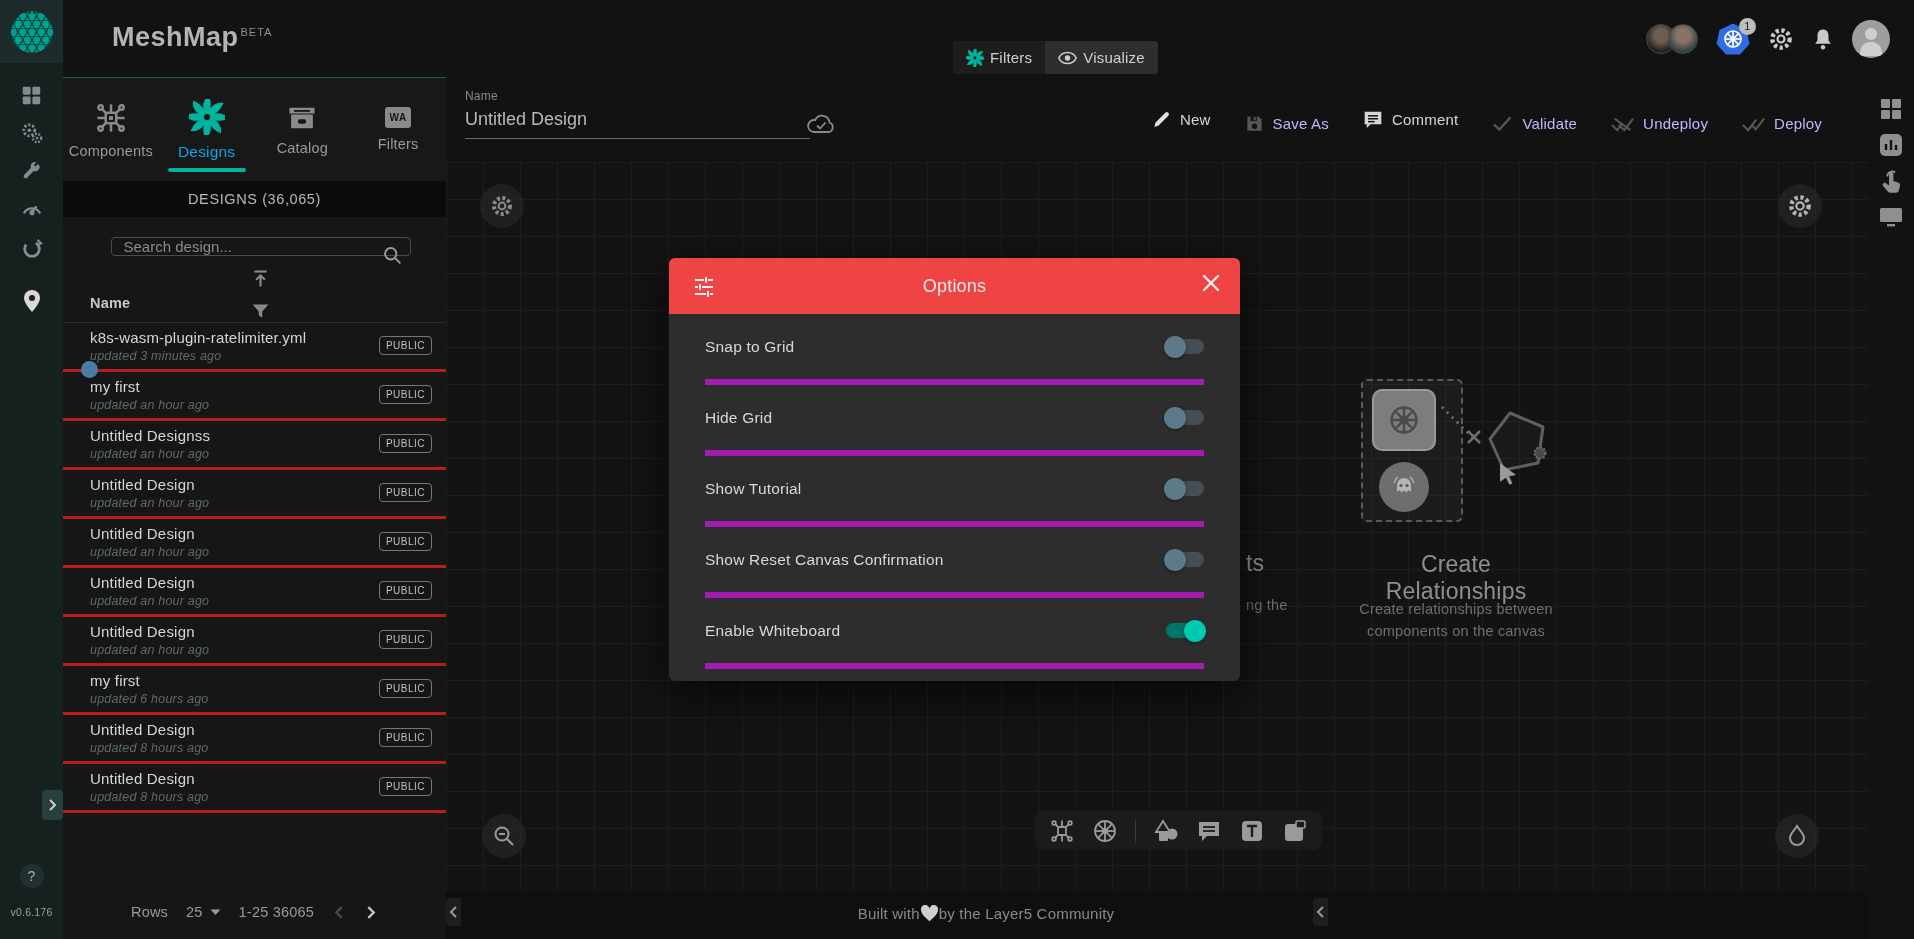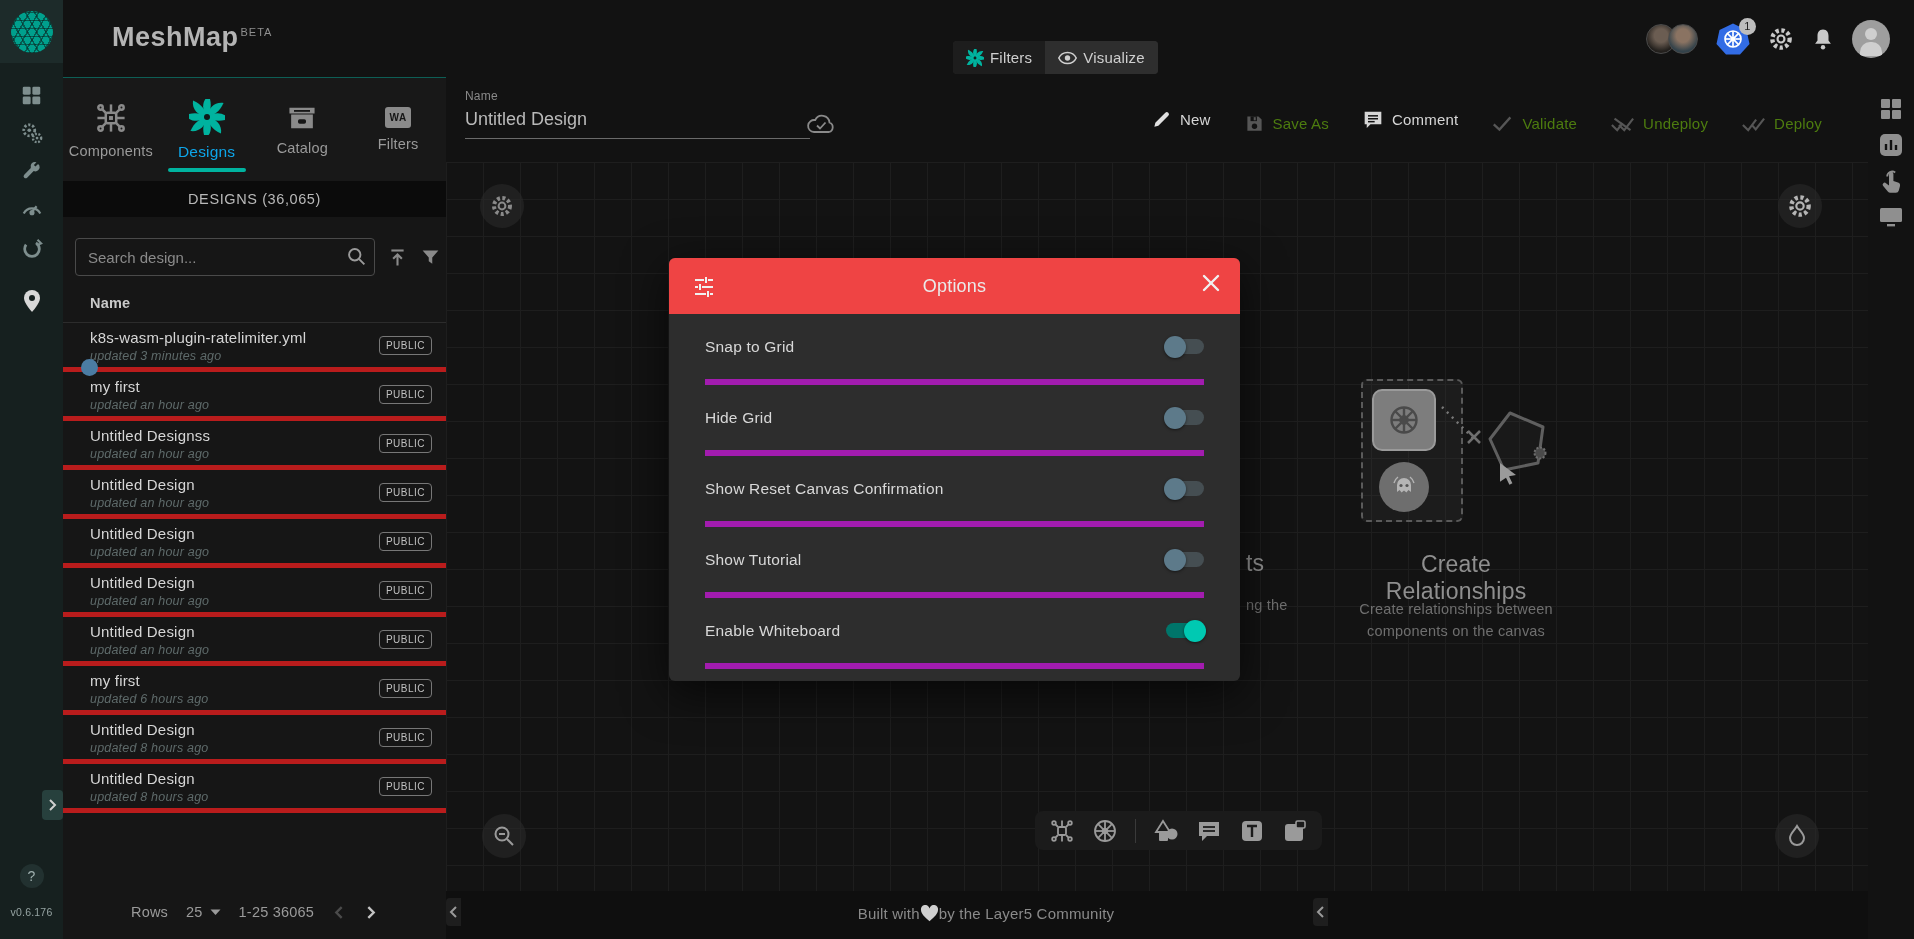--- a/index.html
+++ b/index.html
@@ -40,49 +40,49 @@
 
   
   .left-panel { position:absolute; left:63px; top:77px; width:383px; height:862px; background:#161616; z-index:20; }
   .tab-strip { position:absolute; left:0; top:0; width:383px; height:104px; background:#181818; border-top:1px solid rgba(0,179,159,.45); display:flex; }
   .tab { flex:1; position:relative; display:flex; flex-direction:column; align-items:center; justify-content:center; gap:8px; cursor:pointer; }
   .tab-label { font-size:14.5px; color:#9a9a9a; }
   .tab.active .tab-label { color:#0ea5e9; font-size:15.5px; }
   .tab-underline { position:absolute; bottom:9px; left:50%; transform:translateX(-50%); width:78px; height:4px; border-radius:2px; background:#00B39F; }
   .wa-box { width:26px; height:21px; border-radius:3px; background:#8a8a8a; color:#161616; font-size:10px; font-weight:700; display:flex; align-items:center; justify-content:center; letter-spacing:.5px; }
   .count-band { position:absolute; left:0; top:104px; width:383px; height:36px; background:#0b0b0b; color:#b9b9b9; font-size:14.5px; display:flex; align-items:center; justify-content:center; letter-spacing:.6px; }
-  .search-row { position:absolute; left:12px; top:160px; width:371px; height:40px; display:flex; align-items:center; gap:12px; }
+  .search-row { position:absolute; left:12px; top:160px; width:371px; height:40px; display:flex; align-items:center; gap:12px;flex-direction:column; }
   .search-box { position:relative; width:300px; height:38px; }
   .search-box input { width:100%; height:100%; background:transparent; border:1px solid #4a4a4a; border-radius:4px; color:#cfcfcf; font-size:15px; padding:0 34px 0 12px; outline:none; font-family:inherit; }
   .search-box input::placeholder { color:#8a8a8a; }
   .search-glyph { position:absolute; right:8px; top:8px; }
   .sr-icon { cursor:pointer; display:flex; }
   .col-header { position:absolute; left:27px; top:218px; font-size:14.5px; font-weight:700; color:#c9c9c9; }
   .col-divider { position:absolute; left:0; top:245px; width:383px; height:1px; background:#2c2c2c; }
   .rows-wrap { position:absolute; left:0; top:246px; width:383px; }
-  .drow { position:relative; height:49px; border-bottom:5px solid #b91c1c; cursor:pointer; }
+  .drow { position:relative; height:49px; border-bottom:3px solid #b91c1c; cursor:pointer; }
   .drow-name { position:absolute; left:27px; top:6px; font-size:15px; color:#d6d6d6; white-space:nowrap; }
   .drow-updated { position:absolute; left:27px; top:26px; font-size:12.5px; font-style:italic; color:#5e6a6a; }
   .pub-badge { position:absolute; right:14px; top:13px; border:1px solid #777; border-radius:4px; color:#c0c0c0; font-size:10px; letter-spacing:.5px; padding:3px 6px; }
   .row-avatar { position:absolute; left:18px; bottom:-9px; width:17px; height:17px; border-radius:50%; background:#4b7ca3; z-index:2; }
   .pagination { position:absolute; left:0; bottom:12px; width:383px; height:30px; display:flex; align-items:center; justify-content:center; gap:18px; color:#9a9a9a; font-size:14.5px; }
   .per-page { display:flex; align-items:center; gap:7px; cursor:pointer; }
   .pg-range { color:#9a9a9a; }
   .pg-btn { cursor:pointer; display:flex; padding:2px; }
   .pg-btn.disabled { opacity:.45; cursor:default; }
 
   
   .design-bar { position:absolute; left:446px; top:77px; width:1422px; height:85px; background:#121212; z-index:15; }
   .name-field { position:absolute; left:19px; top:12px; width:345px; }
   .name-label { font-size:12px; color:#8a8a8a; margin-bottom:4px; }
   .name-field input { width:100%; background:transparent; border:none; border-bottom:1px solid #6a6a6a; color:#b9b9b9; font-size:18px; padding:2px 0 8px; outline:none; font-family:inherit; }
   .cloud-saved { position:absolute; left:360px; top:36px; }
   .bar-actions { position:absolute; right:46px; top:0; height:85px; display:flex; align-items:center; gap:34px; }
   .bar-btn { display:flex; align-items:center; gap:9px; font-size:15px; color:#d6d6d6; cursor:pointer; }
-  .bar-btn.disabled { color:#4d7c0f; cursor:default;margin-top:8px; }
+  .bar-btn.disabled { color:#c4b5fd; cursor:default;margin-top:8px; }
 
   .canvas-grid { position:absolute; left:446px; top:162px; width:1422px; height:729px; background-color:#131313;
       background-image:linear-gradient(#1e1e1e 1px, transparent 1px), linear-gradient(90deg,#1e1e1e 1px, transparent 1px);
       background-size:37px 37px; z-index:5; }
   .float-circle { position:absolute; width:44px; height:44px; border-radius:50%; background:rgba(44,44,44,.55); display:flex; align-items:center; justify-content:center; cursor:pointer; z-index:8; }
 
   
   .onboard { position:absolute; z-index:6; }
   .dashed-box { position:absolute; left:1361px; top:379px; width:102px; height:143px; border:2px dashed #5a5a5a; border-radius:6px; background:rgba(70,70,70,.18); z-index:6; }
   .k8s-tile { position:absolute; left:9px; top:8px; width:64px; height:62px; border-radius:10px; background:#7d7d7d; border:2px solid #9a9a9a; display:flex; align-items:center; justify-content:center; }
@@ -736,28 +736,28 @@
         </div>
 
         <div class="opt-row">
           <span class="opt-label">Hide Grid</span>
           <span class="toggle">
             <span class="knob"></span>
           </span>
         </div>
 
         <div class="opt-row">
-          <span class="opt-label">Show Reset Canvas Confirmation</span>
+          <span class="opt-label">Show Tutorial</span>
           <span class="toggle">
             <span class="knob"></span>
           </span>
         </div>
 
         <div class="opt-row">
-          <span class="opt-label">Show Tutorial</span>
+          <span class="opt-label">Show Reset Canvas Confirmation</span>
           <span class="toggle">
             <span class="knob"></span>
           </span>
         </div>
 
         <div class="opt-row">
           <span class="opt-label">Enable Whiteboard</span>
           <span class="toggle on">
             <span class="knob"></span>
           </span>

